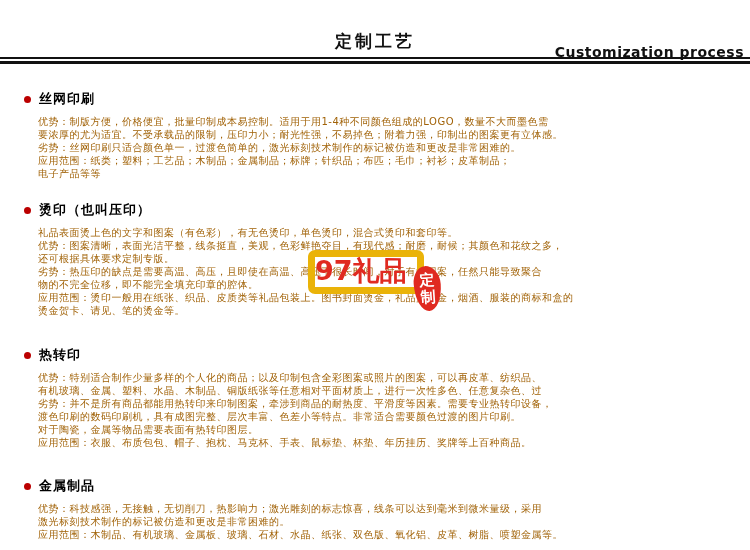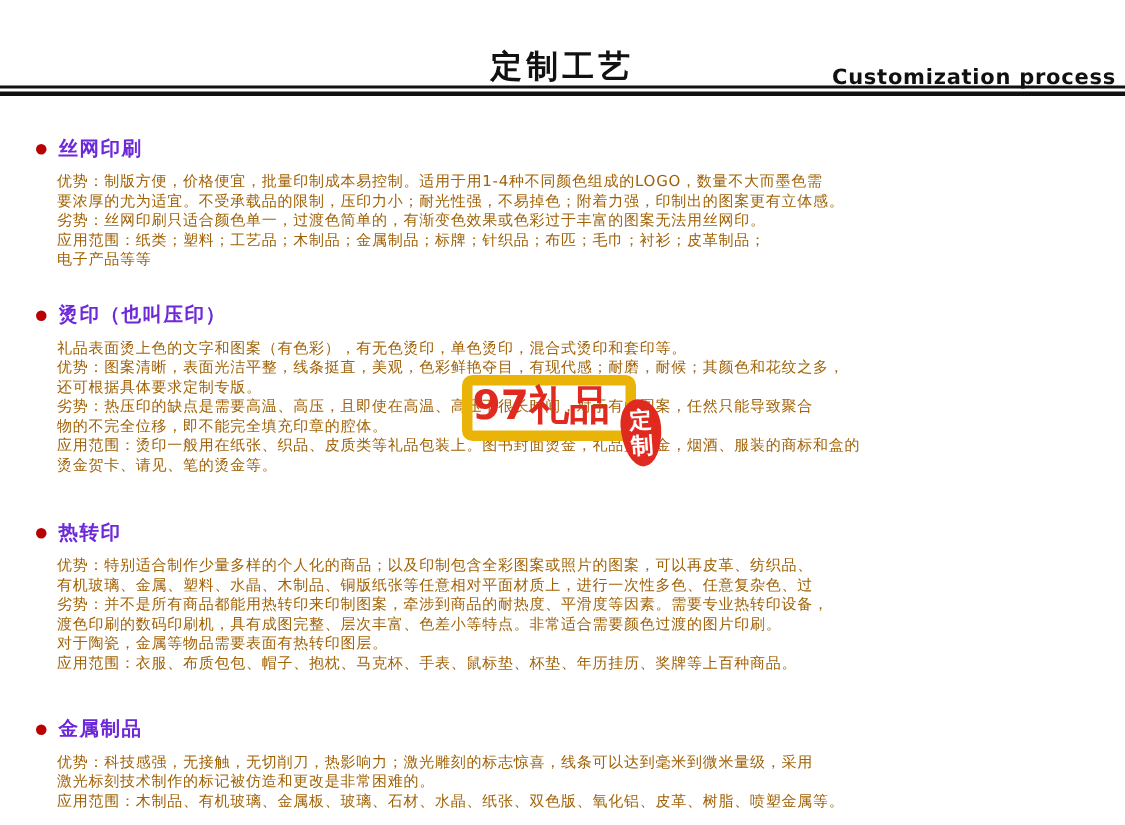--- a/index.html
+++ b/index.html
@@ -12,21 +12,21 @@
   #page {
     position: relative;
     width: 750px; height: 550px;
     background: #ffffff;
   }
   
   .page-title {
     position: absolute;
     top: 30px; left: 0; width: 750px;
     text-align: center;
-    font-size: 21px;
+    font-size: 17px;
     font-weight: bold;
     color: #111111;
     letter-spacing: 3px;
   }
   .page-subtitle {
     position: absolute;
     top: 44px; right: 6px;
     font-size: 14px;
     font-weight: bold;
     color: #111111;
@@ -55,21 +55,21 @@
   .bullet {
     width: 7px; height: 7px;
     border-radius: 50%;
     background: #bb0000;
     margin-right: 8px;
     flex: 0 0 auto;
   }
   .section-heading {
     font-size: 13px;
     font-weight: bold;
-    color: #6d28d9;
+    color: #000000;
     letter-spacing: 1px;
     white-space: nowrap;
   }
   .section-body {
     padding-left: 14px;
     color: #a16207;
     font-size: 10px;
     line-height: 13px;
     letter-spacing: 0.5px;
   }
@@ -130,21 +130,21 @@
 
   <div id="sections-root">
   <div class="section" id="section-0">
     <div class="section-heading-row">
       <span class="bullet"></span>
       <span class="section-heading">丝网印刷</span>
     </div>
     <div class="section-body">
           <div class="body-line">优势：制版方便，价格便宜，批量印制成本易控制。适用于用1-4种不同颜色组成的LOGO，数量不大而墨色需</div>
           <div class="body-line">要浓厚的尤为适宜。不受承载品的限制，压印力小；耐光性强，不易掉色；附着力强，印制出的图案更有立体感。</div>
-          <div class="body-line">劣势：丝网印刷只适合颜色单一，过渡色简单的，有渐变色效果或色彩过于丰富的图案无法用丝网印。</div>
+          <div class="body-line">劣势：丝网印刷只适合颜色单一，过渡色简单的，激光标刻技术制作的标记被仿造和更改是非常困难的。</div>
           <div class="body-line">应用范围：纸类；塑料；工艺品；木制品；金属制品；标牌；针织品；布匹；毛巾；衬衫；皮革制品；</div>
           <div class="body-line">电子产品等等</div>
         </div>
   </div>
 
   <div class="section" id="section-1">
     <div class="section-heading-row">
       <span class="bullet"></span>
       <span class="section-heading">烫印（也叫压印）</span>
     </div>

